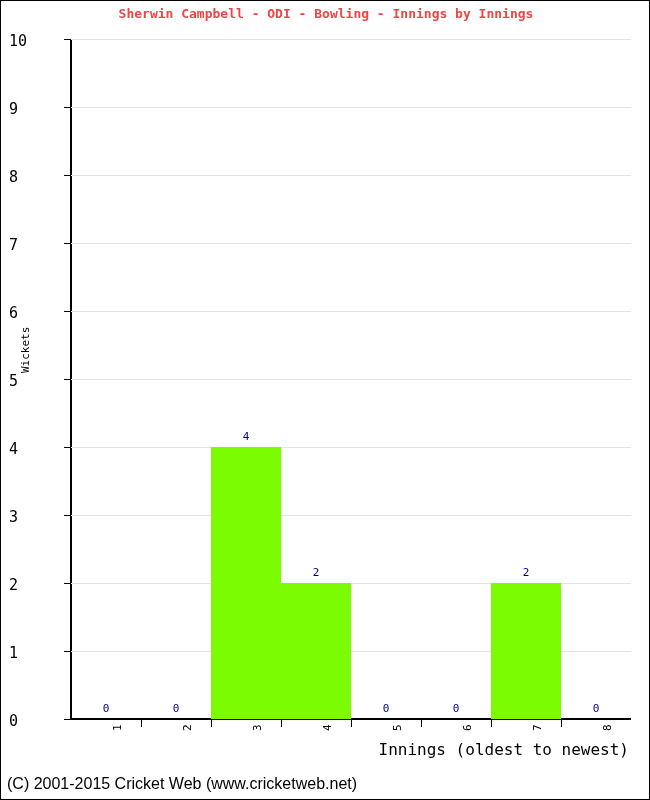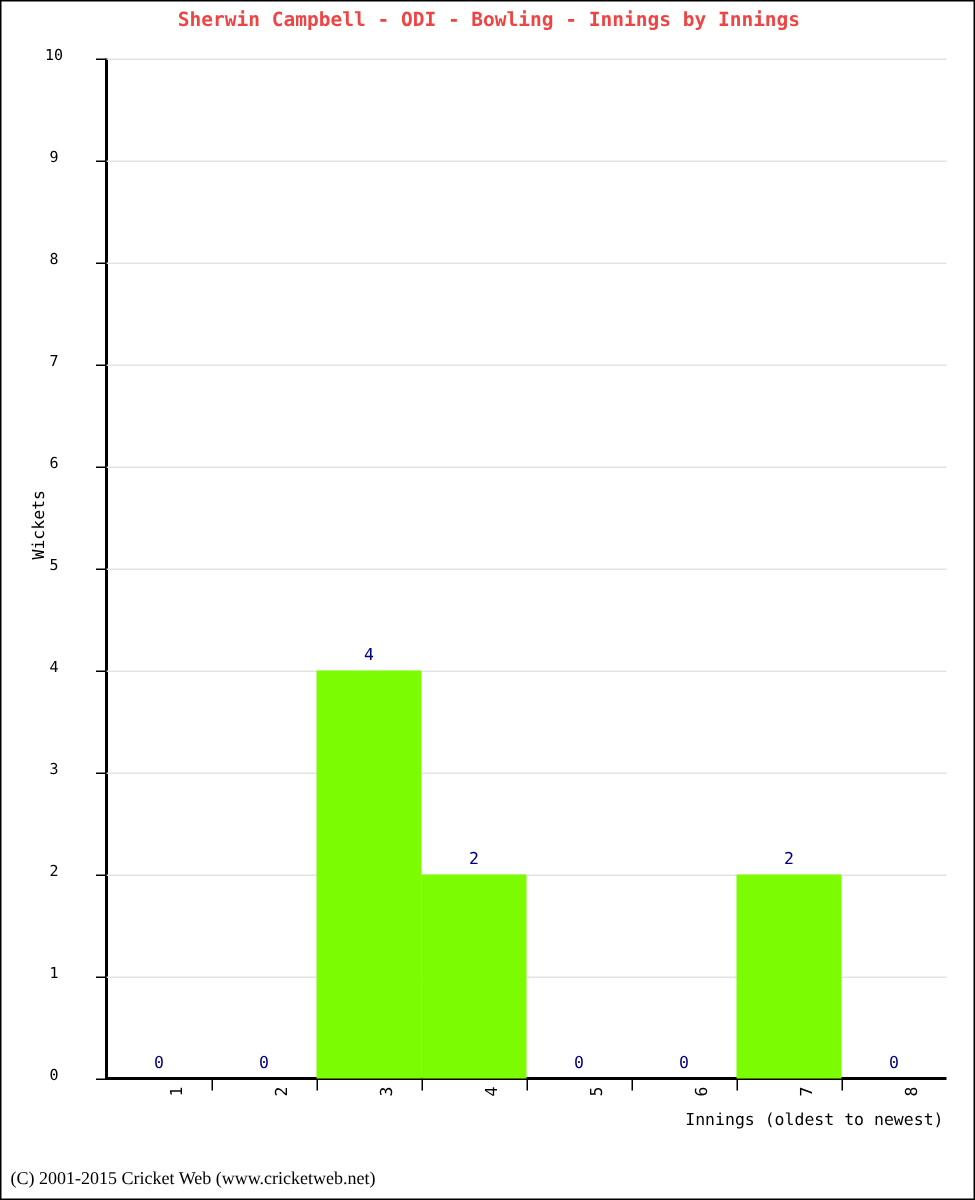--- a/index.html
+++ b/index.html
@@ -66,22 +66,22 @@
     position: absolute;
     left: 63px;
     width: 7px;
     height: 1px;
     background: #000000;
   }
   .ylabel {
     position: absolute;
     right: 0;
     width: 54px;
-    text-align: center;
-    font-size: 10px;
+    text-align: left;
+    font-size: 15px;
     color: #000000;
     font-family: "DejaVu Sans Mono", monospace;
   }
   .ylabels-host {
     position: absolute;
     left: 0;
     top: 0;
     width: 62px;
     height: 800px;
   }
@@ -110,43 +110,43 @@
     position: absolute;
     font-size: 11px;
     color: #000080;
     text-align: center;
     font-family: "DejaVu Sans Mono", monospace;
   }
   .axis-title-x {
     position: absolute;
     right: 20px;
     top: 739px;
-    font-size: 11px;
+    font-size: 16px;
     color: #000000;
     font-family: "DejaVu Sans Mono", monospace;
     text-align: right;
   }
   .axis-title-y {
     position: absolute;
     left: 18px;
     top: 372px;
     font-size: 11px;
     color: #000000;
     transform: rotate(-90deg);
     transform-origin: left top;
     white-space: nowrap;
     font-family: "DejaVu Sans Mono", monospace;
   }
   .footer {
     position: absolute;
     left: 6px;
     bottom: 6px;
-    font-size: 12px;
-    color: #000000;
-    font-family: Liberation Serif, serif;
+    font-size: 16px;
+    color: #000000;
+    font-family: Liberation Sans, sans-serif;
   }
 </style>
 </head>
 <body>
 
 <div class="page">
 
   <div class="chart-title">Sherwin Campbell - ODI - Bowling - Innings by Innings</div>
 
   <div class="ylabels-host">

